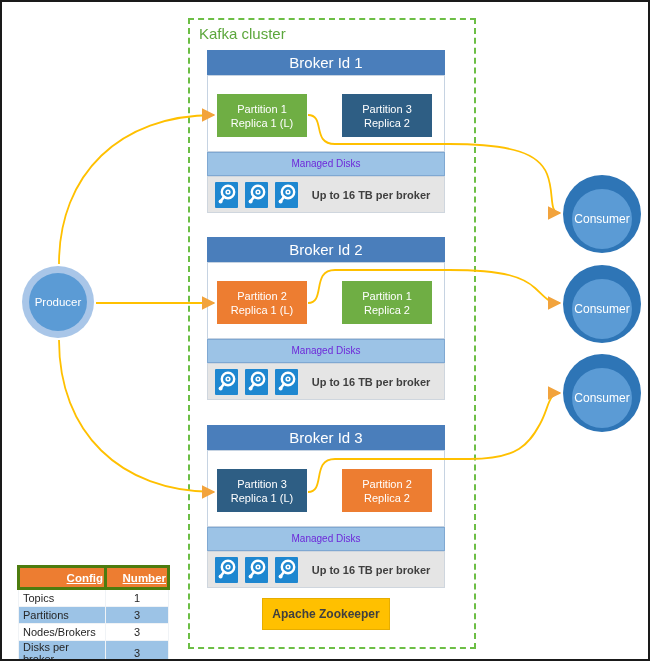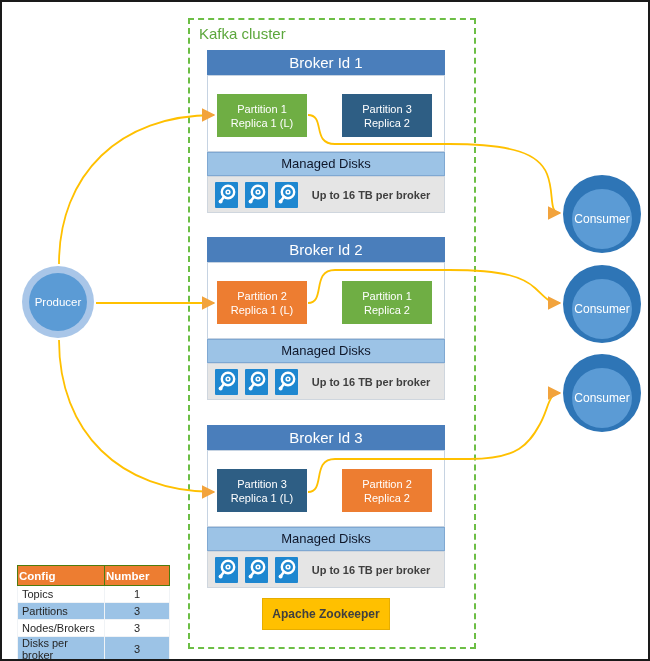--- a/index.html
+++ b/index.html
@@ -33,21 +33,21 @@
     justify-content:center; line-height:14px; box-sizing:border-box;
   }
   .partition.p-left  { left:10px; }
   .partition.p-right { left:135px; }
   .partition[data-color="green"]  { background:#6fae44; }
   .partition[data-color="steel"]  { background:#2e5e84;justify-content:center; }
   .partition[data-color="orange"] { background:#ed7d31; }
   .managed-bar {
     position:absolute; left:0; top:102px; width:238px; height:24px;
     background:#9cc3e6; border:1px solid #7fa8d2; box-sizing:border-box;
-    color:#0f172a; font-size:13px; text-align:center; line-height:22px;
+    color:#6d28d9; font-size:10px; text-align:center; line-height:22px;
   }
   .disk-row {
     position:absolute; left:0; top:126px; width:238px; height:37px;
     background:#e5e5e5; border:1px solid #cfd6de; box-sizing:border-box;
     display:flex; align-items:center;
   }
   .disk-row svg { margin-left:7px; flex:0 0 auto; }
   .disk-note {
     flex:1 1 auto; text-align:center; color:#3f3f3f; font-size:11px;
     font-weight:bold;
@@ -73,21 +73,21 @@
   .consumer.c2 { top:263px; }
   .consumer.c3 { top:352px; }
   
   .config-table {
     position:absolute; left:15px; top:563px; width:153px;
     border-collapse:collapse; font-size:11px; color:#262626;
     border:1px solid #b9c4cf;
   }
   .config-table th {
     background:#ed7d31; color:#fff; font-weight:bold; height:17px;
-    border:1px solid #4d7c0f; font-size:11.5px; text-align:left;
+    border:3px solid #4d7c0f; font-size:11.5px; text-align:right;text-decoration:underline;
   }
   .config-table td { height:16px; border:1px solid #f0f3f6; padding:0 4px; }
   .config-table td.num { text-align:center; padding:0; }
   .config-table tr.alt td { background:#9cc3e6;margin-top:11px; }
   .config-table th:first-child, .config-table td:first-child { width:78px; }
   
   .arrows { position:absolute; left:0; top:0; width:650px; height:661px;
             pointer-events:none; z-index:5; }
 </style>
 </head>

